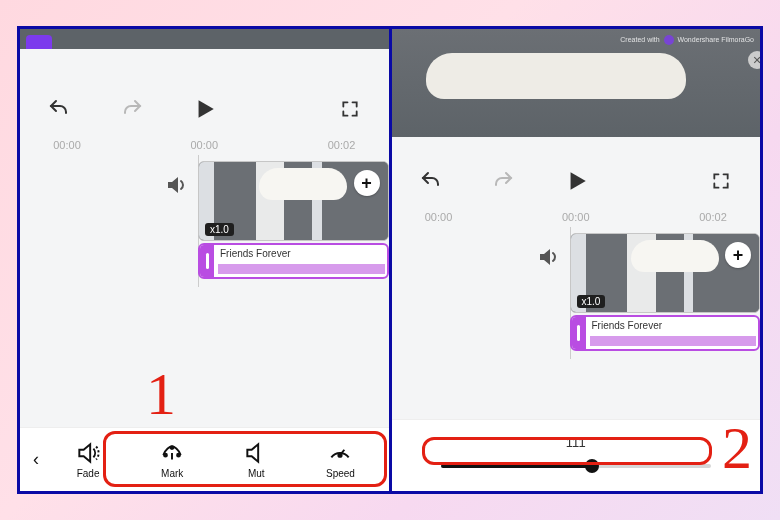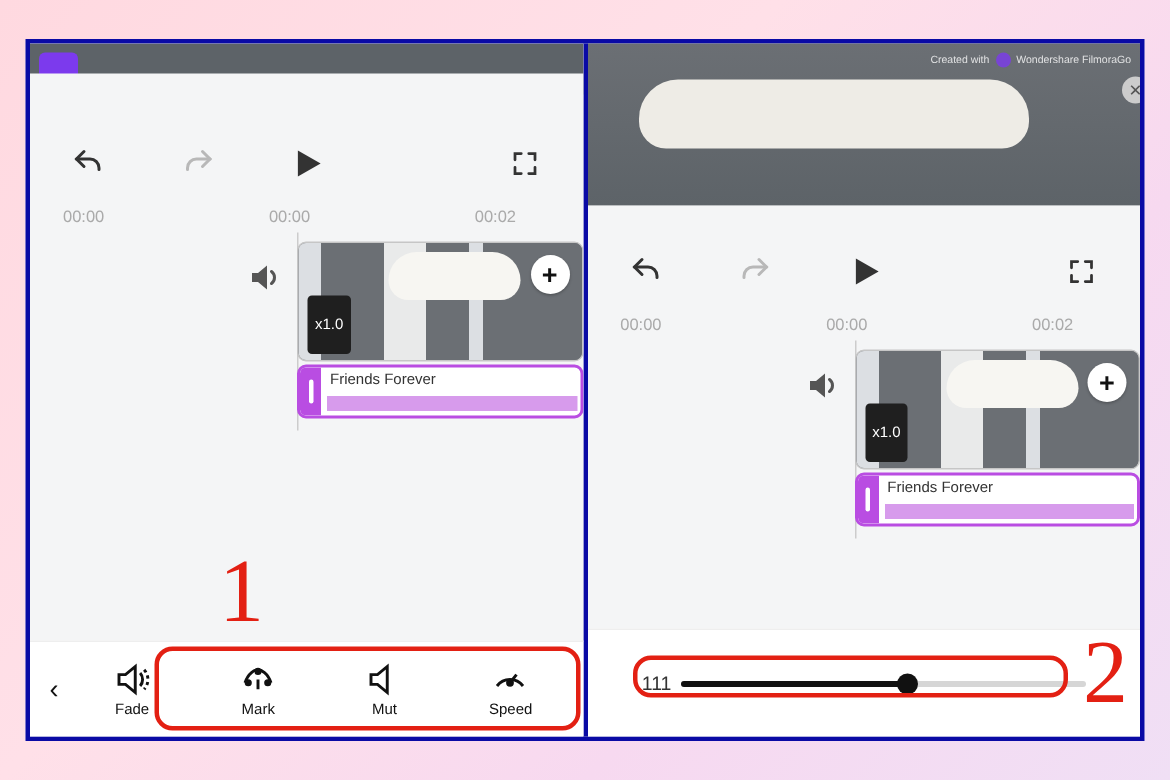--- a/index.html
+++ b/index.html
@@ -93,21 +93,21 @@
   .controls .undo svg, .controls .redo svg { width: 24px; height: 24px; }
 
   
   .times {
     display: flex;
     justify-content: space-between;
     padding: 0 22px;
     font-size: 11px;
     color: #aaa;
   }
-  .times span { width: 50px; text-align: left; }
+  .times span { width: 50px; text-align: center; }
 
   
   .timeline {
     position: relative;
     margin-top: 10px;
     height: 150px;
   }
   .speaker {
     position: absolute;
     left: 144px; top: 12px;
@@ -128,21 +128,21 @@
     background:
       linear-gradient(90deg, #dcdfe3 0 8%, #6b6f74 8% 30%, #e9eaea 30% 45%, #6b6f74 45% 60%, #dcdfe3 60% 65%, #6b6f74 65% 100%);
   }
   .clip .catbody {
     position:absolute; left:60px; top:6px; width:88px; height:32px;
     background:#f7f6f2; border-radius:20px 20px 14px 14px;
   }
   .clip .speedtag {
     position: absolute; left: 6px; bottom: 4px;
     background: #1f1f1f; color: #fff;
-    font-size: 10px; padding: 14px 5px; border-radius: 3px;
+    font-size: 10px; padding: 1px 5px; border-radius: 3px;
   }
   .clip .plus {
     position: absolute; right: 8px; top: 8px;
     width: 26px; height: 26px; border-radius: 50%;
     background: #fff; color: #111;
     display:flex;align-items:center;justify-content:center;
     font-size: 18px; font-weight: 600;
     box-shadow: 0 1px 2px rgba(0,0,0,.25);
   }
 
@@ -205,21 +205,21 @@
     color:#111;
   }
   .tool svg { width: 26px; height: 26px; }
   .tool .lbl { font-size: 10px; }
 
   
   .sliderpanel {
     position:absolute; left:0; right:0; bottom:0; height:72px;
     background:#fff;
     border-top:1px solid #eee;
-    display:flex; align-items:center;
+    display:flex; flex-direction:column; align-items:center;
     justify-content:center; gap:6px;
   }
   .slidervalue { font-size: 13px; color:#333; }
   .slider {
     position: relative;
     width: 270px; height: 20px;
   }
   .slider .track {
     position:absolute; left:0; right:0; top:50%; height:4px;
     margin-top:-2px; border-radius:2px; background:#d6d6d6;

